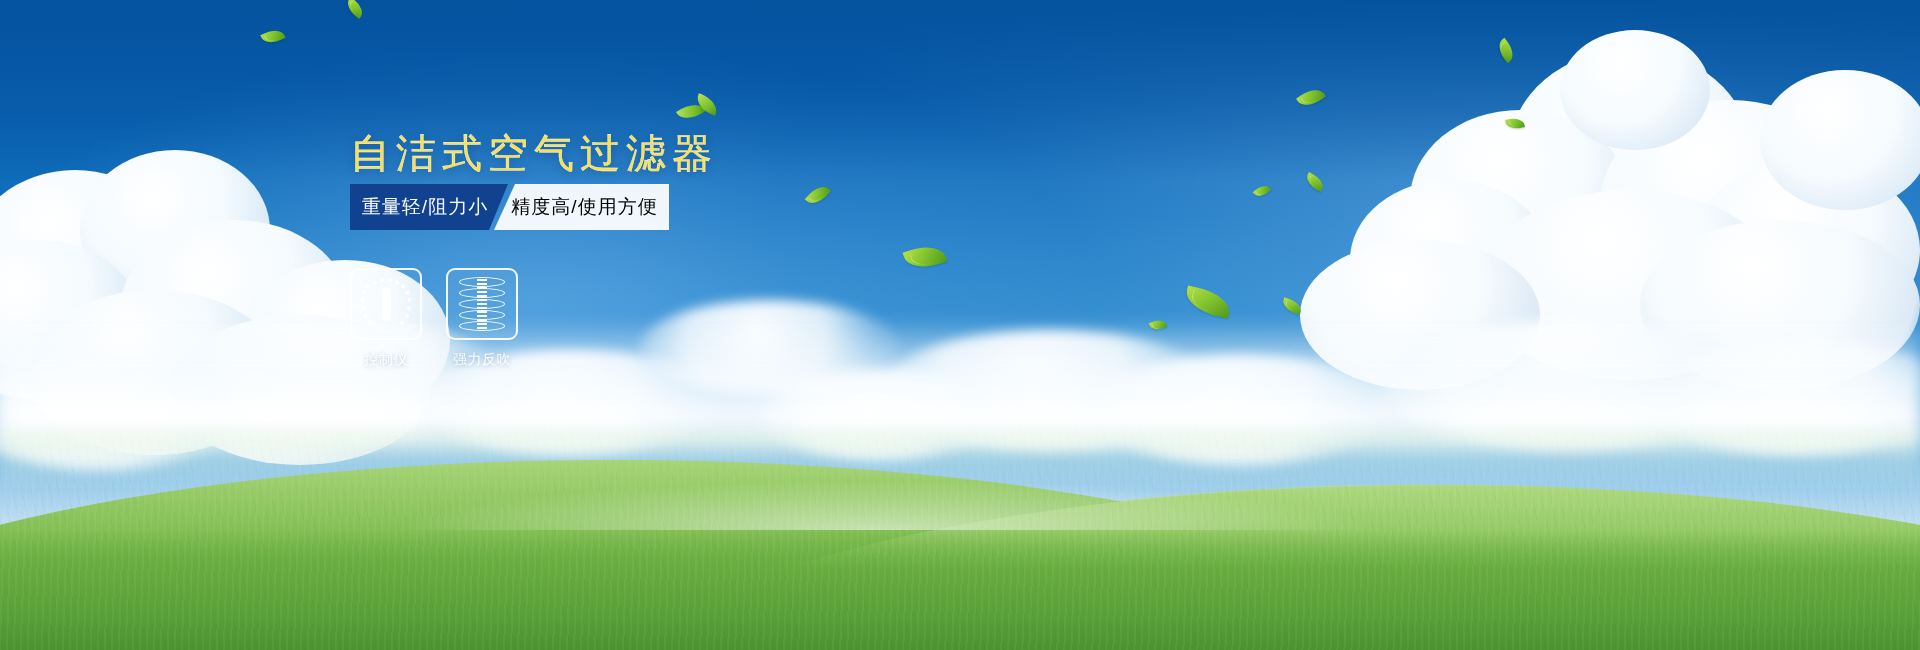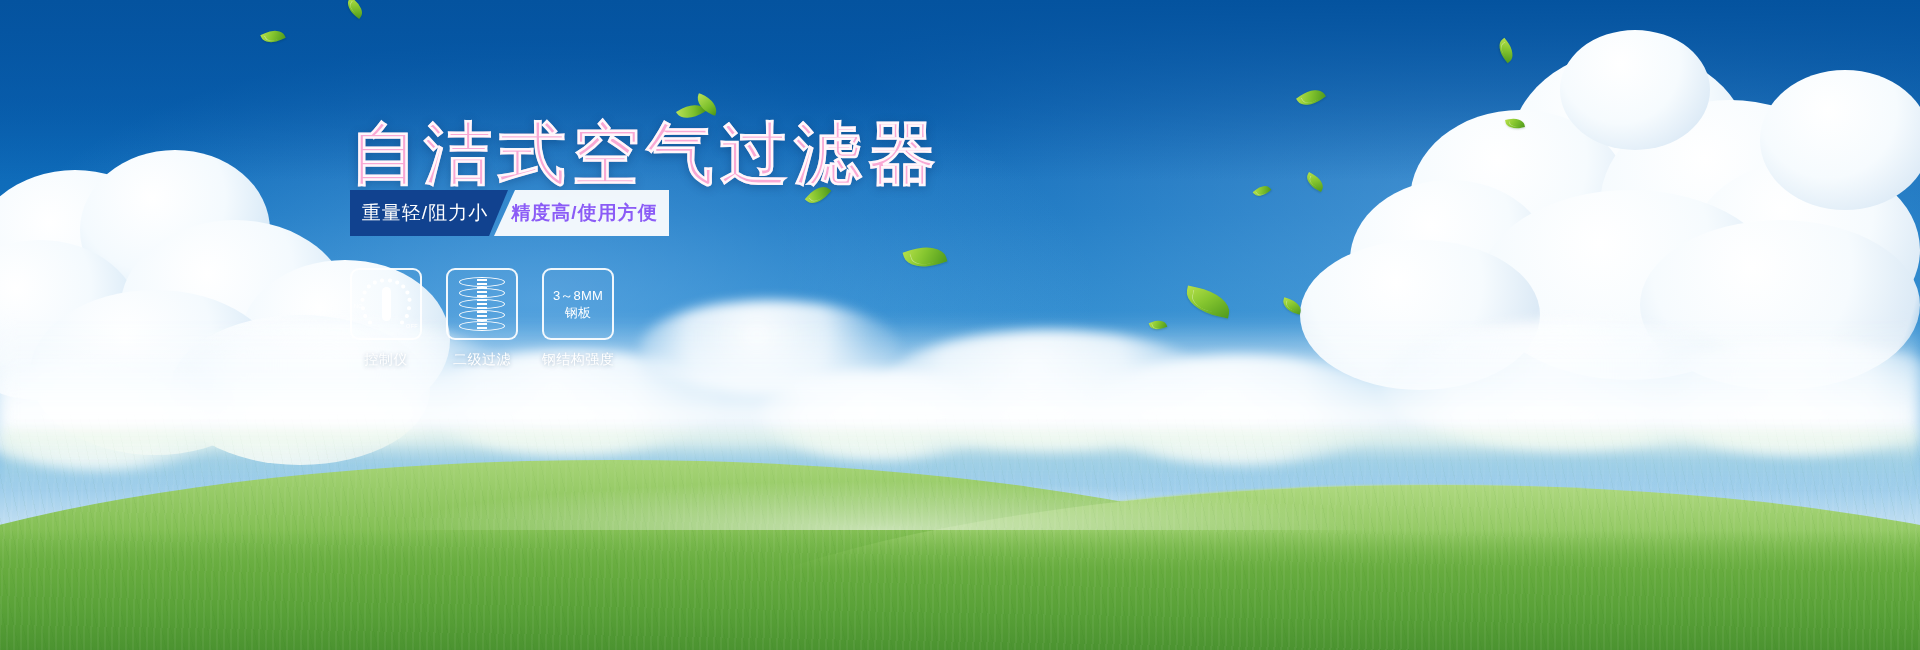--- a/index.html
+++ b/index.html
@@ -106,51 +106,50 @@
     width:72%; height:72%;
     border-left:1px solid rgba(255,255,255,.35);
     border-radius:0 70% 0 70%;
   }
 
   
   .content { position:absolute; left:0; top:0; width:1920px; height:650px; }
 
   .title {
     position:absolute; left:350px; top:122px;
-    font-size:68px; line-height:62px; letter-spacing:6px;
-    color:#f9a8d4; font-weight:700; white-space:nowrap;
+    font-size:40px; line-height:62px; letter-spacing:6px;
+    color:#fde047; font-weight:400; white-space:nowrap;
     text-shadow:0 2px 10px rgba(0,40,90,.35);
     -webkit-text-stroke:0.4px rgba(255,255,255,.9);
   }
   .title-leaf { position:absolute; left:678px; top:92px; width:46px; height:30px; }
   .title-leaf .lf {
     position:absolute; width:26px; height:15px;
     background:linear-gradient(120deg,#b9e257 0%, #7cc02b 60%, #4c9618 100%);
     border-radius:0 90% 0 90%;
   }
   .title-leaf .lf1 { left:0;  top:12px; transform:rotate(-32deg); }
   .title-leaf .lf2 { left:16px; top:5px; transform:rotate(22deg) scaleX(.9); }
 
   
-  .tabs { position:absolute; left:350px; top:190px; height:34px; display:flex; }
+  .tabs { position:absolute; left:350px; top:190px; height:34px; display:flex;align-items:center; }
   .tab {
     height:46px; display:flex; align-items:center; justify-content:center;
     font-size:19px; letter-spacing:1px; padding:0 22px; white-space:nowrap;
   }
   .tab-a {
     background:#11428f; color:#ffffff; width:158px;
     clip-path:polygon(0 0, 100% 0, 88% 100%, 0% 100%);
     padding-right:30px;
   }
   .tab-b {
-    background:rgba(255,255,255,.93); color:#8b5cf6; width:175px;
+    background:rgba(255,255,255,.93); color:#000000; width:175px;
     margin-left:-14px;
     clip-path:polygon(12% 0, 100% 0, 100% 100%, 0% 100%);
     padding-left:28px;
-    font-weight:bold;
   }
 
   
   .features { position:absolute; left:350px; top:268px; display:flex; gap:24px; }
   .feature { width:72px; display:flex; flex-direction:column; align-items:center; }
   .fbox {
     width:72px; height:72px; border:2px solid rgba(255,255,255,.92);
     border-radius:9px; position:relative;
     display:flex; align-items:center; justify-content:center;
     background:rgba(255,255,255,.04);
@@ -331,29 +330,20 @@
         <div class="fbox">
           <div class="coil">
             <span class="stem"></span>
             <span class="ring" style="top:0px;"></span>
             <span class="ring" style="top:11px;"></span>
             <span class="ring" style="top:22px;"></span>
             <span class="ring" style="top:33px;"></span>
             <span class="ring" style="top:44px;"></span>
           </div>
         </div>
-        <div class="flabel">二级过滤</div>
+        <div class="flabel">强力反吹</div>
       </div>
 
-      <div class="feature">
-        <div class="fbox">
-          <div class="ftext">
-            <div>3～8MM</div>
-            <div>钢板</div>
-          </div>
-        </div>
-        <div class="flabel">钢结构强度</div>
-      </div>
 
 
     </div>
   </div>
 </div>
 
 </body></html>

